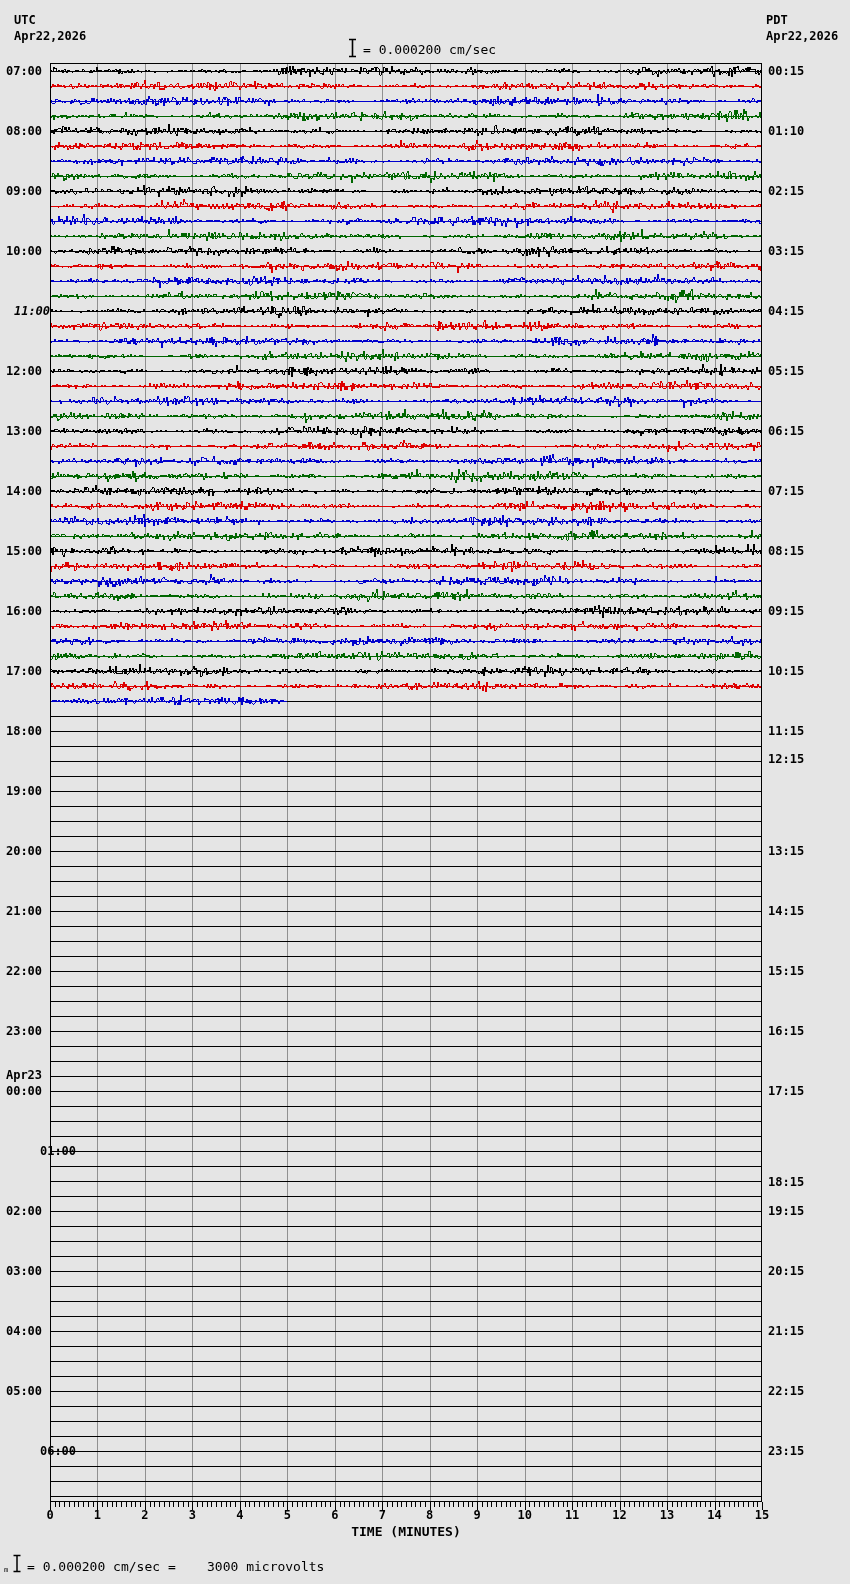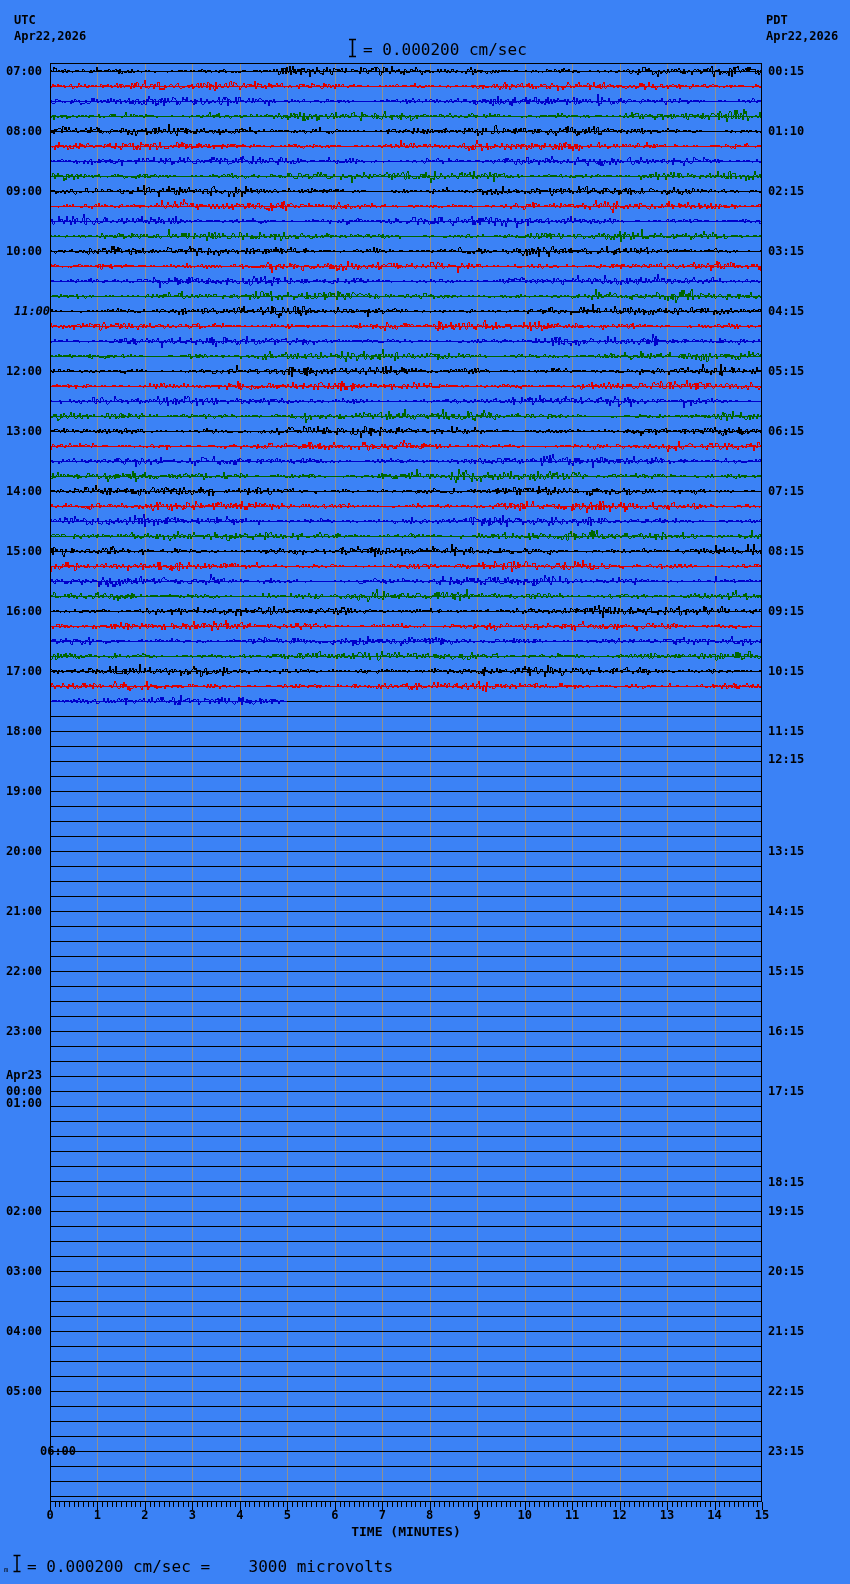--- a/index.html
+++ b/index.html
@@ -1,22 +1,22 @@
 <!DOCTYPE html>
 <html><head>
 <meta charset="utf-8">
 <style>
   html,body{margin:0;padding:0;background:#fff;}
-  .page{position:relative;width:850px;height:1584px;background:#3b82f6;
+  .page{position:relative;width:850px;height:1584px;background:#e5e5e5;
         font-family:"DejaVu Sans Mono",monospace;color:#000;overflow:hidden;}
   .abs{position:absolute;}
   .b{font-weight:bold;}
   .t13{font-size:13px;line-height:15px;}
   .t12{font-size:12px;line-height:14px;}
-  .t11{font-size:16px;line-height:13px;}
+  .t11{font-size:13px;line-height:13px;}
   .t7{font-size:7px;line-height:8px;}
   .ctr{text-align:center;}
   .pre{white-space:pre;}
   .hourlab{position:absolute;width:48px;height:14px;font-size:12px;line-height:14px;
            font-weight:bold;text-align:center;}
   .hourlab-r{position:absolute;left:768px;width:70px;height:14px;font-size:12px;
              line-height:14px;font-weight:bold;text-align:left;}
   .ticklab{position:absolute;width:30px;height:13px;font-size:12px;line-height:13px;
            font-weight:bold;text-align:center;}
   svg{display:block;}
@@ -373,21 +373,21 @@
       <div class="hourlab" style="left: 0px; top: 544px;">15:00</div>
       <div class="hourlab" style="left: 0px; top: 604px;">16:00</div>
       <div class="hourlab" style="left: 0px; top: 664px;">17:00</div>
       <div class="hourlab" style="left: 0px; top: 724px;">18:00</div>
       <div class="hourlab" style="left: 0px; top: 784px;">19:00</div>
       <div class="hourlab" style="left: 0px; top: 844px;">20:00</div>
       <div class="hourlab" style="left: 0px; top: 904px;">21:00</div>
       <div class="hourlab" style="left: 0px; top: 964px;">22:00</div>
       <div class="hourlab" style="left: 0px; top: 1024px;">23:00</div>
       <div class="hourlab" style="left: 0px; top: 1084px;">00:00</div>
-      <div class="hourlab" style="left: 0px; top: 1096px;">01:00</div>
+      <div class="hourlab" style="left: 0px; top: 1144px; padding-left: 34px;">01:00</div>
       <div class="hourlab" style="left: 0px; top: 1204px;">02:00</div>
       <div class="hourlab" style="left: 0px; top: 1264px;">03:00</div>
       <div class="hourlab" style="left: 0px; top: 1324px;">04:00</div>
       <div class="hourlab" style="left: 0px; top: 1384px;">05:00</div>
       <div class="hourlab" style="left: 0px; top: 1444px; padding-left: 34px;">06:00</div>
       <div class="hourlab" style="left: 0px; top: 1068px;">Apr23</div>
     </div>
   <div id="right-labels">
       <div class="hourlab-r" style="top: 64px;">00:15</div>
       <div class="hourlab-r" style="top: 124px;">01:10</div>

